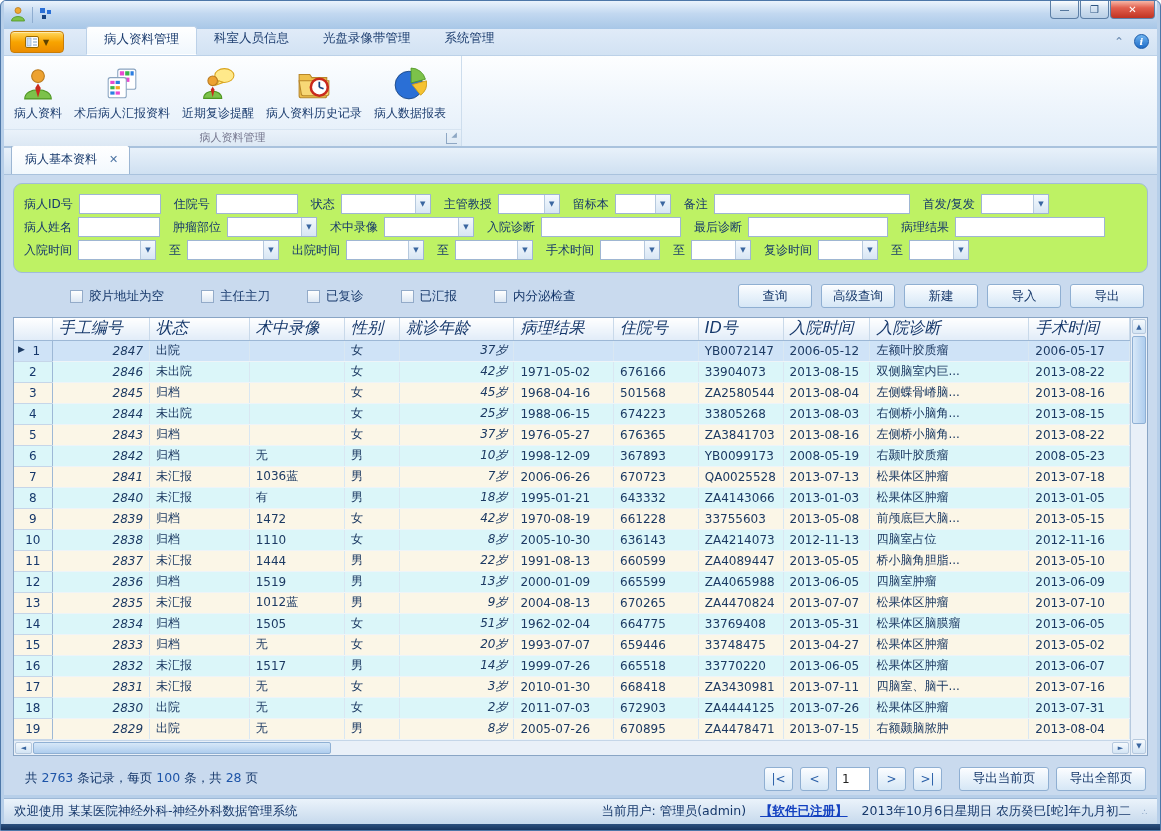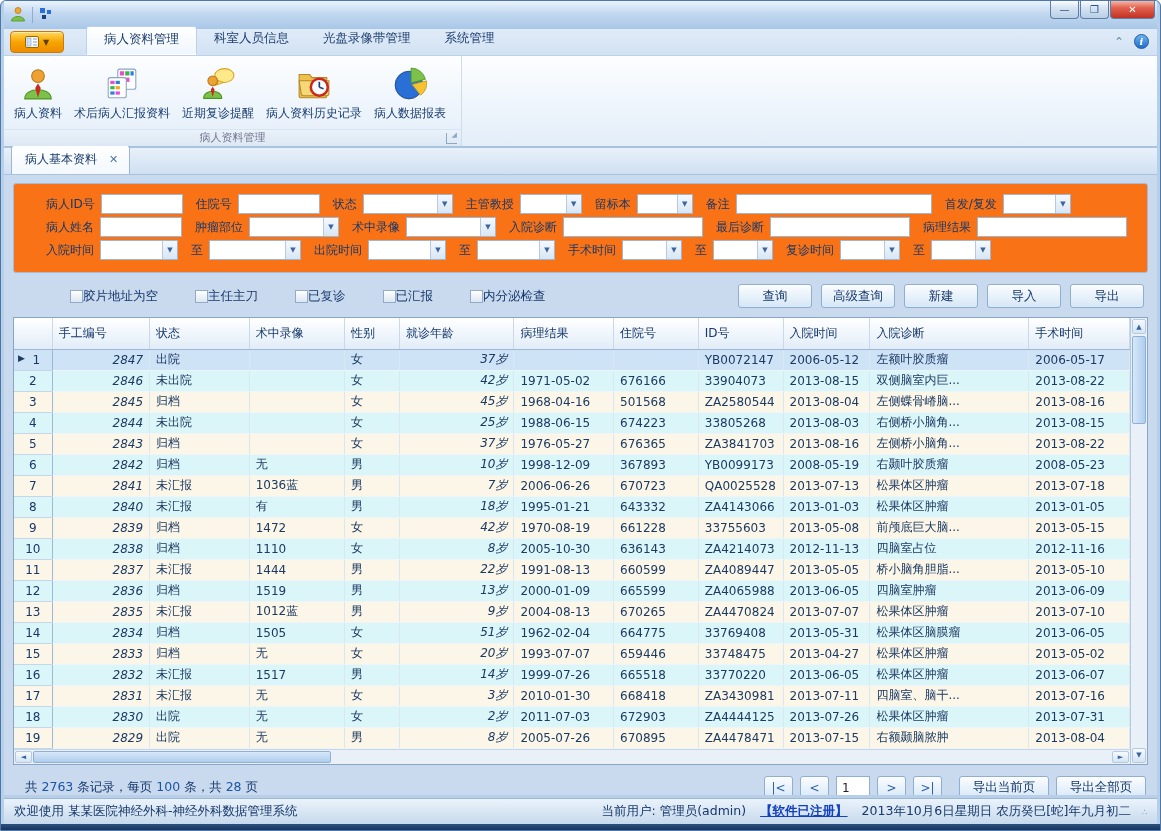--- a/index.html
+++ b/index.html
@@ -54,47 +54,47 @@
   
   .docbar { height:27px; background:linear-gradient(#e8f1fa,#cfe0f1); display:flex; align-items:flex-end;
     padding-left:7px; border-bottom:1px solid #a9c2dd; flex:0 0 auto; }
   .doc-tab { background:linear-gradient(#ffffff,#f2f8fd); border:1px solid #9cb6d3; border-bottom:none;
     border-radius:3px 3px 0 0; padding:5px 11px 6px 13px; color:#16386b; display:flex; gap:12px; align-items:center; }
   .doc-close { color:#4d74a3; font-weight:bold; font-size:11px; }
 
   
   .content { flex:1; background:#c9daee; padding:8px 9px 0; display:flex; flex-direction:column; overflow:hidden; }
 
-  .filter-box { background:#f97316; border:1px solid #a2bcd9; border-radius:3px; padding:7px 22px 9px; flex:0 0 auto; }
+  .filter-box { background:#bef264; border:1px solid #a2bcd9; border-radius:9px; padding:7px 0 9px; flex:0 0 auto; }
   .f-row { display:flex; align-items:center; margin:3px 0; padding-left:8px; }
   .f-label { color:#16386b; margin:0 6px 0 13px; white-space:nowrap; }
   .f-item:first-child .f-label { margin-left:2px; }
   .f-item { display:flex; align-items:center; }
   .f-text { height:20px; background:#fff; border:1px solid #9fb6d2; }
   .f-select { height:20px; background:#fff; border:1px solid #9fb6d2; position:relative; }
   .f-arrow { position:absolute; right:0; top:0; bottom:0; width:15px;
     background:linear-gradient(#f4f9fd,#d8e6f4); border-left:1px solid #b6c9de; color:#3a66a0; font-size:7px;
     display:flex; align-items:center; justify-content:center; }
 
   .mid-row { display:flex; align-items:center; margin:11px 2px 9px; flex:0 0 auto; }
   .checks { display:flex; gap:37px; margin-left:55px; }
-  .check { display:flex; align-items:center; color:#16386b; font-size:12.5px; }
+  .check { display:flex; align-items:center; gap:6px; color:#16386b; font-size:12.5px; }
   .cbox { width:13px; height:13px; border:1px solid #93abc9; background:linear-gradient(#ffffff,#dce7f3); }
   .actions { margin-left:auto; display:flex; gap:9px; padding-right:2px; }
   .btn { min-width:74px; height:24px; background:linear-gradient(#fcfdff,#eaf3fb 45%,#d6e7f6);
     border:1px solid #8fafd2; border-radius:3px; font-size:12.5px; color:#16386b;
     display:flex; align-items:center; justify-content:center; box-shadow:inset 0 1px 0 #fff; padding:0 10px; }
 
   
   .grid-wrap { border:1px solid #89a5c5; background:#fff; display:flex; flex:0 0 auto; }
   .grid-main { flex:1; overflow:hidden; display:flex; flex-direction:column; }
   table { border-collapse:collapse; table-layout:fixed; width:100%; }
-  th { height:31px; background:linear-gradient(#ffffff,#e1ecf8); border-right:1px solid #c9d9ea;
+  th { height:22px; background:linear-gradient(#ffffff,#e1ecf8); border-right:1px solid #c9d9ea;
     border-bottom:1px solid #9db8d6; font-weight:normal; color:#16386b; text-align:left; padding:0 6px;
-    font-size:12px; white-space:nowrap; overflow:hidden; }
+    font-size:16px; white-space:nowrap; overflow:hidden;font-style:italic; }
   td { height:21px; color:#1c3a63; padding:0 6px; border-right:1px solid #d9e7f2; border-bottom:1px solid #eef4f8;
     white-space:nowrap; overflow:hidden; font-size:12px; }
   tr.cyan td { background:#dbf6f9; }
   tr.cream td { background:#fbf6e7; }
   tr.sel td { background:#cfe3f7; }
   td.rowhdr { background:#e7eef7; border-right:1px solid #9db8d6; border-bottom:1px solid #c6d6e9;
     text-align:center; color:#16386b; padding:0 4px; }
   td.r { text-align:right;font-style:italic; }
   .sel-arrow { float:left; font-size:9px; color:#1c3a63; }
 

